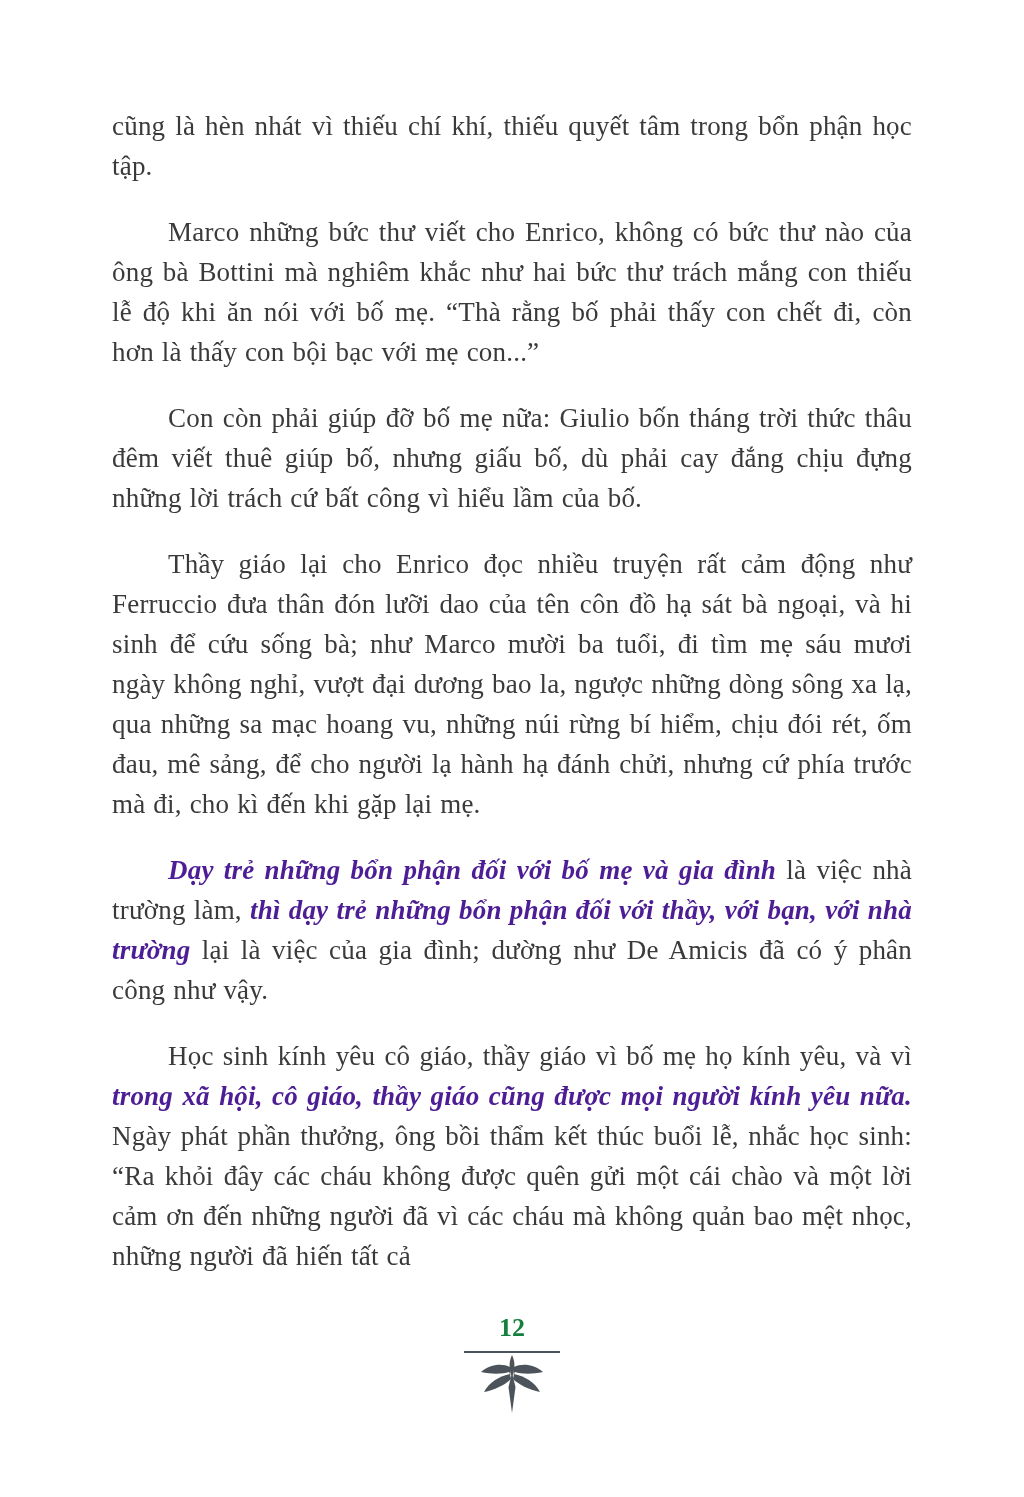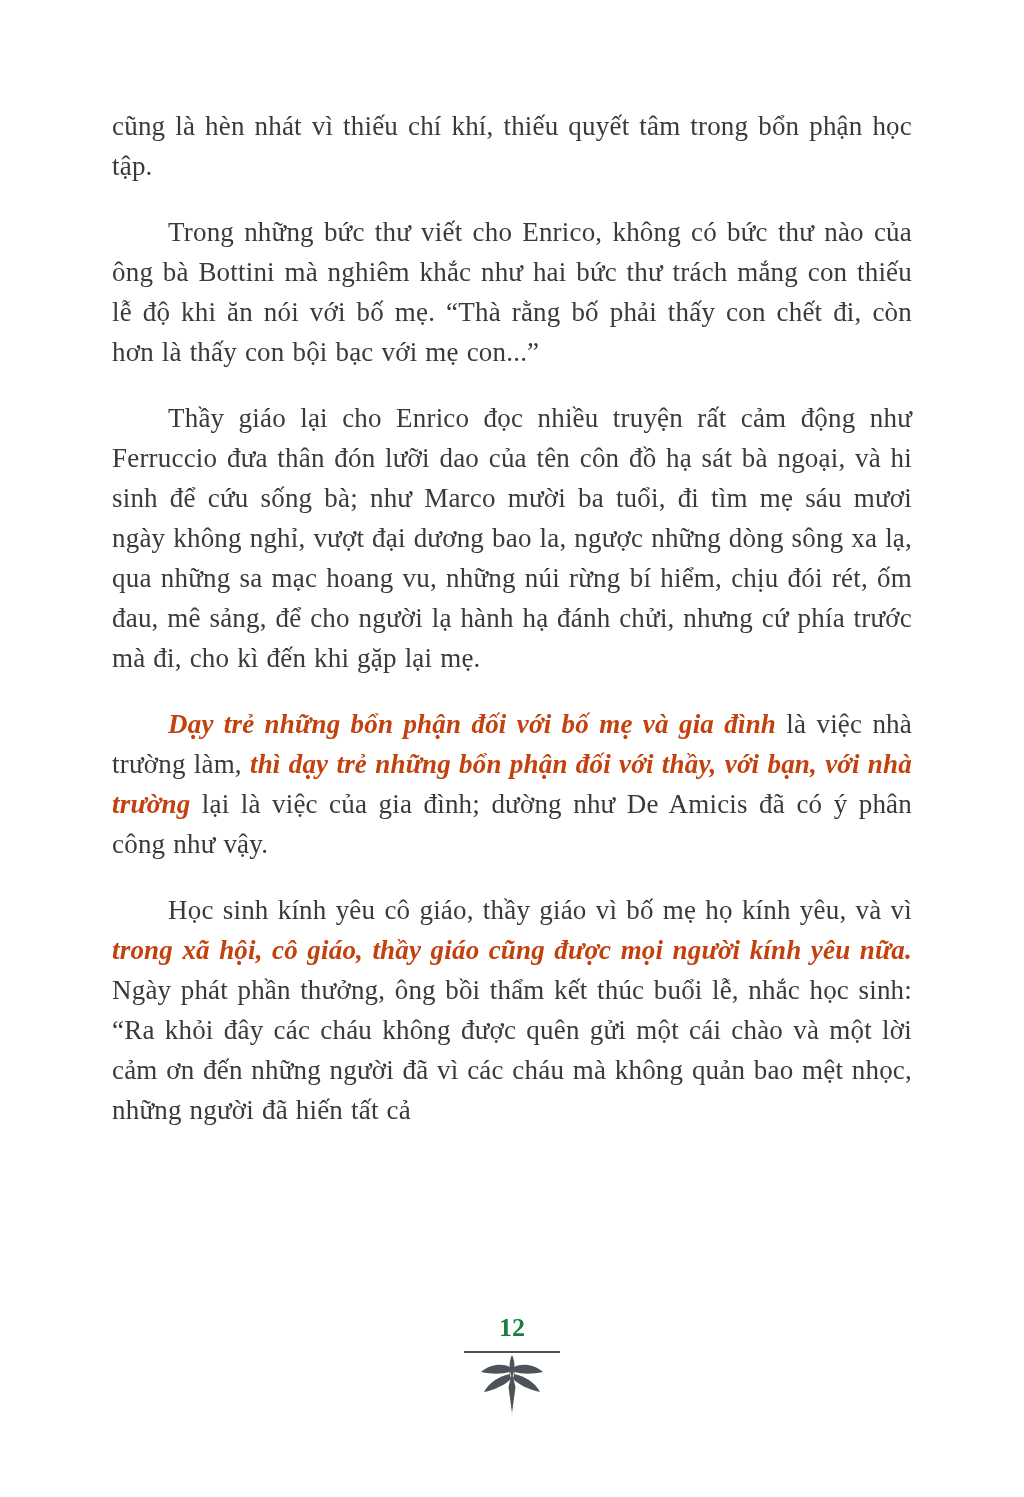--- a/index.html
+++ b/index.html
@@ -36,21 +36,21 @@
   .para.indent {
     text-indent: 56px;
   }
   .run {
     font-style: normal;
     font-weight: normal;
   }
   .run.bi {
     font-weight: bold;
     font-style: italic;
-    color: #c2410c;
+    color: #4c1d95;
   }
   .footer {
     position: absolute;
     left: 0;
     right: 0;
     bottom: 6px;
     display: flex;
     flex-direction: column;
     align-items: center;
   }
@@ -73,21 +73,22 @@
   }
 </style>
 </head>
 <body>
 
 <div class="page">
 
   <div class="text-block">
 
   <p class="para"><span class="run">cũng là hèn nhát vì thiếu chí khí, thiếu quyết tâm trong bổn phận học tập.</span></p>
-      <p class="para indent"><span class="run">Trong những bức thư viết cho Enrico, không có bức thư nào của ông bà Bottini mà nghiêm khắc như hai bức thư trách mắng con thiếu lễ độ khi ăn nói với bố mẹ. “Thà rằng bố phải thấy con chết đi, còn hơn là thấy con bội bạc với mẹ con...”</span></p>
+      <p class="para indent"><span class="run">Marco những bức thư viết cho Enrico, không có bức thư nào của ông bà Bottini mà nghiêm khắc như hai bức thư trách mắng con thiếu lễ độ khi ăn nói với bố mẹ. “Thà rằng bố phải thấy con chết đi, còn hơn là thấy con bội bạc với mẹ con...”</span></p>
+      <p class="para indent"><span class="run">Con còn phải giúp đỡ bố mẹ nữa: Giulio bốn tháng trời thức thâu đêm viết thuê giúp bố, nhưng giấu bố, dù phải cay đắng chịu đựng những lời trách cứ bất công vì hiểu lầm của bố.</span></p>
       <p class="para indent"><span class="run">Thầy giáo lại cho Enrico đọc nhiều truyện rất cảm động như Ferruccio đưa thân đón lưỡi dao của tên côn đồ hạ sát bà ngoại, và hi sinh để cứu sống bà; như Marco mười ba tuổi, đi tìm mẹ sáu mươi ngày không nghỉ, vượt đại dương bao la, ngược những dòng sông xa lạ, qua những sa mạc hoang vu, những núi rừng bí hiểm, chịu đói rét, ốm đau, mê sảng, để cho người lạ hành hạ đánh chửi, nhưng cứ phía trước mà đi, cho kì đến khi gặp lại mẹ.</span></p>
       <p class="para indent"><span class="run bi">Dạy trẻ những bổn phận đối với bố mẹ và gia đình</span><span class="run"> là việc nhà trường làm, </span><span class="run bi">thì dạy trẻ những bổn phận đối với thầy, với bạn, với nhà trường</span><span class="run"> lại là việc của gia đình; dường như De Amicis đã có ý phân công như vậy.</span></p>
       <p class="para indent"><span class="run">Học sinh kính yêu cô giáo, thầy giáo vì bố mẹ họ kính yêu, và vì </span><span class="run bi">trong xã hội, cô giáo, thầy giáo cũng được mọi người kính yêu nữa.</span><span class="run"> Ngày phát phần thưởng, ông bồi thẩm kết thúc buổi lễ, nhắc học sinh: “Ra khỏi đây các cháu không được quên gửi một cái chào và một lời cảm ơn đến những người đã vì các cháu mà không quản bao mệt nhọc, những người đã hiến tất cả</span></p>
     </div>
 
   <div class="footer">
     <div class="page-number">12</div>
     <div class="footer-divider"></div>
     <div class="footer-ornament">
       <svg width="70" height="66" viewBox="0 0 70 66" xmlns="http://www.w3.org/2000/svg" aria-hidden="true">

